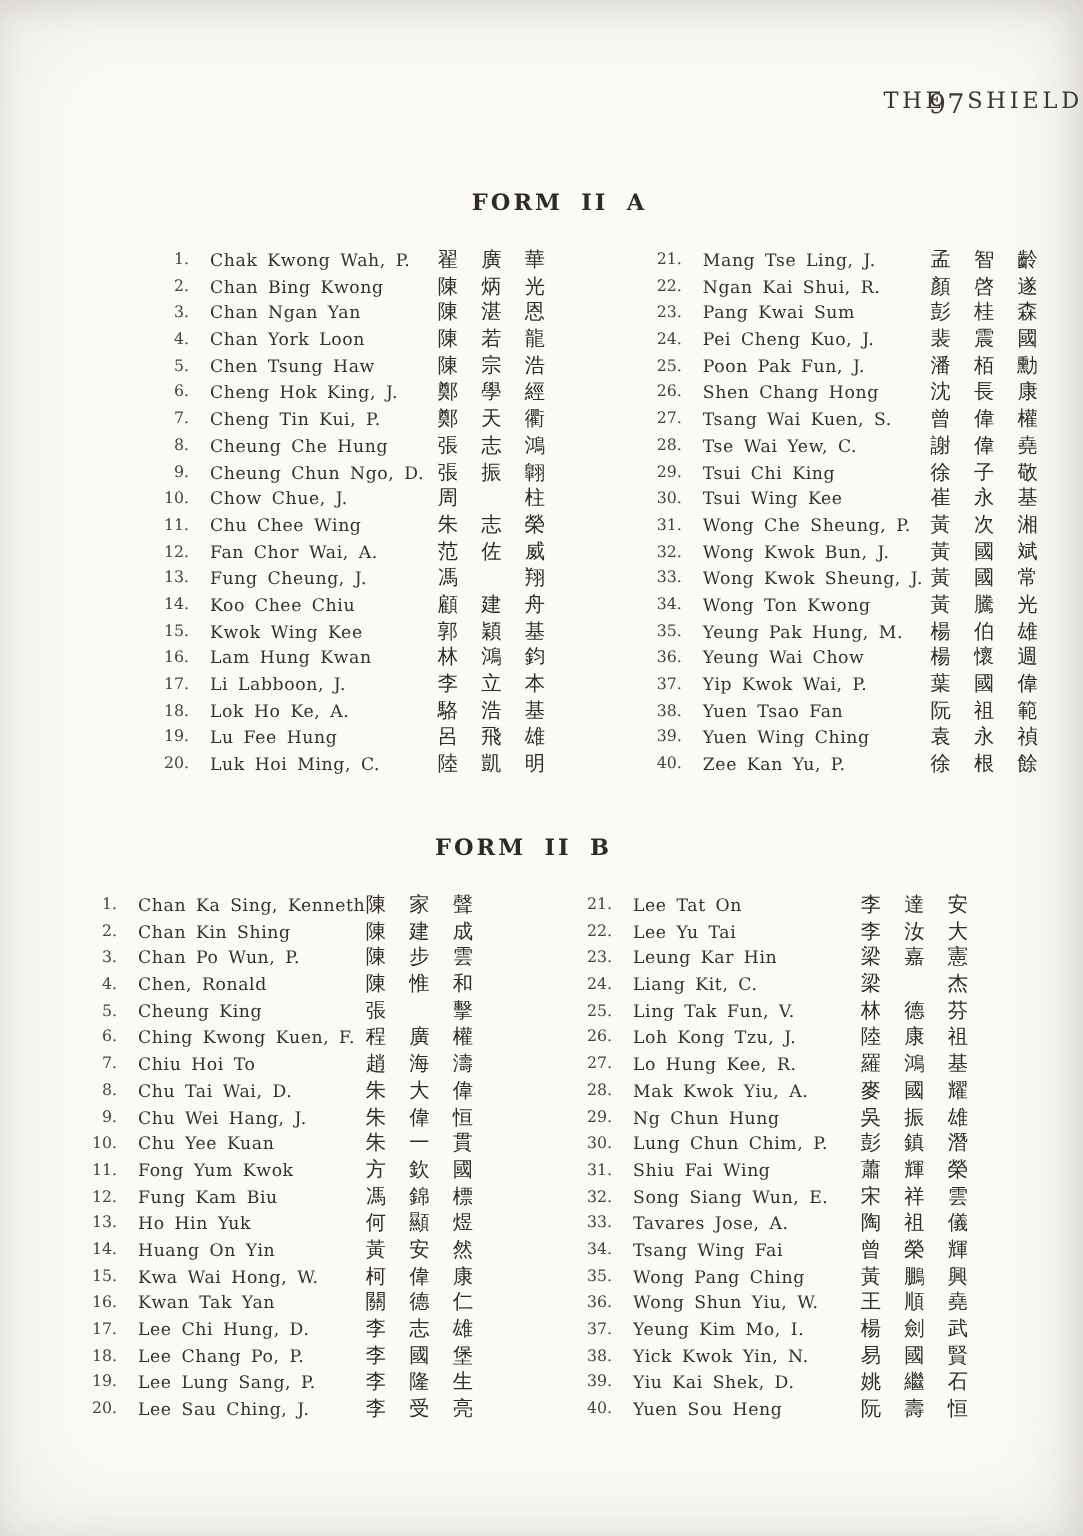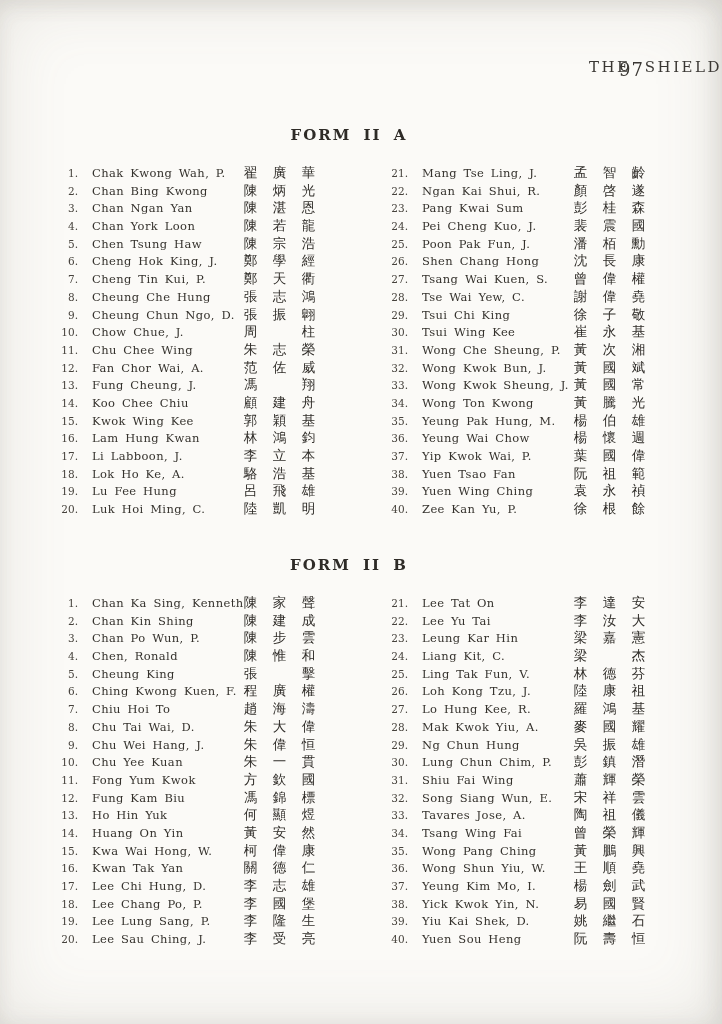--- a/index.html
+++ b/index.html
@@ -17,21 +17,21 @@
     position:absolute; top:58px; left:0; right:0; height:20px;
   }
   .head-title {
     position:absolute; left:0; right:0; text-align:right;
     font-size:15px; letter-spacing:2.5px; word-spacing:7px; color:#3a3733;
   }
   .page-num {
     position:absolute; right:78px; top:1px; font-size:18px; letter-spacing:1px; color:#3a3733;
   }
   .form-section { position:absolute; left:0; right:0; }
-  .sec-a { top:126px; }
+  .sec-a { top:126px;margin-left:48px; }
   .sec-b { top:556px; }
   .form-title {
     text-align:center; font-weight:bold; font-size:15px;
     letter-spacing:2px; word-spacing:5px; color:#2e2b27;
     transform:translateX(-12px);
   }
   .lists { display:flex; padding-left:55px; margin-top:20px; }
   .name-list { width:293px; }
   .name-list.right { margin-left:37px; width:292px; }
   .row {

